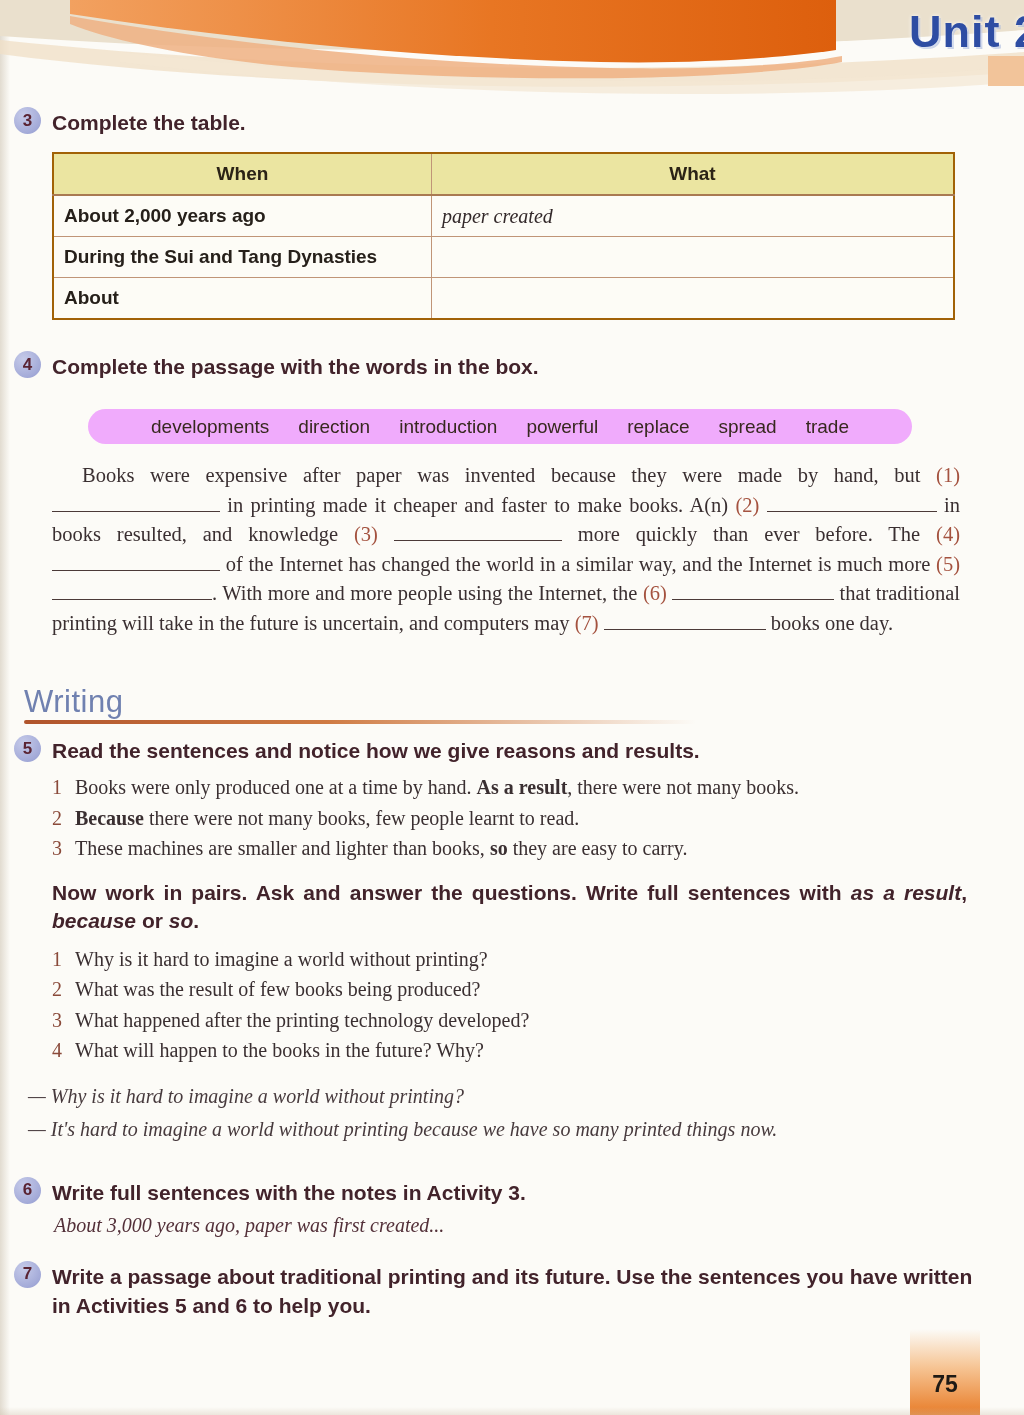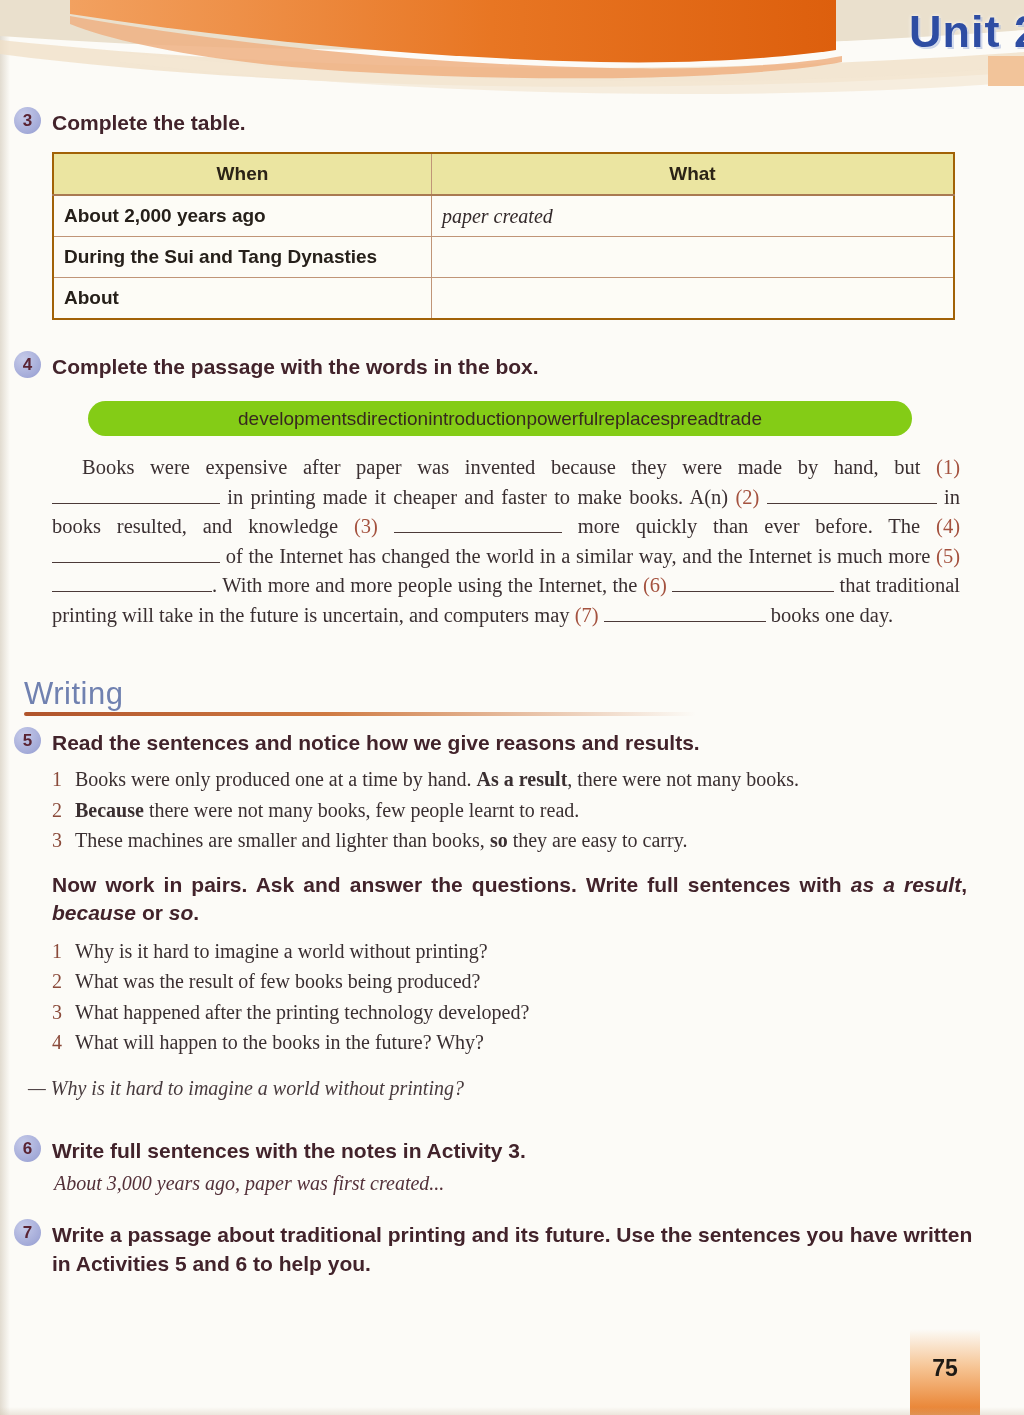--- a/index.html
+++ b/index.html
@@ -45,22 +45,22 @@
     font-family:"Liberation Sans",sans-serif;font-weight:bold;font-size:19px;color:#2b2316;
     border-bottom:2px solid #a97a52;
   }
   .tbl td{height:40px;padding:0 10px;vertical-align:middle;}
   .col-when{width:42%;}
   .cell-when{font-family:"Liberation Sans",sans-serif;font-weight:bold;font-size:19px;color:#26201a;}
   .cell-what{font-family:"Liberation Serif",serif;font-style:italic;font-size:20px;color:#33292a;padding-left:62px;}
 
   
   .word-box{
-    margin:20px 0 0 88px;width:824px;height:35px;border-radius:18px;
-    background:#84cc16;display:flex;align-items:center;justify-content:center;
+    margin:28px 0 0 88px;width:824px;height:35px;border-radius:18px;
+    background:#f0abfc;display:flex;align-items:center;justify-content:center;gap:29px;
     font-family:"Liberation Sans",sans-serif;font-size:19px;color:#37281f;
   }
 
   
   .passage{
     margin:17px 60px 0 52px;width:908px;
     font-size:20.5px;line-height:29.5px;text-align:justify;text-indent:30px;color:#3a2f31;
   }
   .pnum{color:#a4523f;}
   .blank{display:inline-block;height:14px;border-bottom:1.6px solid #4b3a38;vertical-align:baseline;}
@@ -93,21 +93,21 @@
   .mt-s6{margin-top:29px;}
   .mt-s7{margin-top:23px;}
 
   
   .page-tab{
     position:absolute;right:44px;bottom:0;width:70px;height:86px;
     background:linear-gradient(180deg,rgba(253,252,249,0) 0%,#f6c493 45%,#e87c28 100%);
     border-radius:3px 3px 0 0;text-align:center;
   }
   .page-tab span{
-    display:inline-block;margin-top:26px;
+    display:inline-block;margin-top:42px;
     font-family:"Liberation Sans",sans-serif;font-weight:bold;font-size:23px;color:#1e1a15;
   }
 </style>
 </head>
 <body>
 
 <div class="page">
   <div class="edge-left"></div>
 
   <div class="banner">
@@ -194,20 +194,21 @@
 
   <div class="tlist" id="questions" style="margin-top:9px;">
       <div class="tline"><span class="lnum">1</span><span>Why is it hard to imagine a world without printing?</span></div>
       <div class="tline"><span class="lnum">2</span><span>What was the result of few books being produced?</span></div>
       <div class="tline"><span class="lnum">3</span><span>What happened after the printing technology developed?</span></div>
       <div class="tline"><span class="lnum">4</span><span>What will happen to the books in the future? Why?</span></div>
     </div>
 
   <div class="dialogue" id="dialogue">
       <div class="dline">— Why is it hard to imagine a world without printing?</div>
+      <div class="dline">— It's hard to imagine a world without printing because we have so many printed things now.</div>
     </div>
 
   <div class="sec mt-s6">
     <span class="badge">6</span>
     <h2>Write full sentences with the notes in Activity 3.</h2>
   </div>
   <div class="example-line">About 3,000 years ago, paper was first created...</div>
 
   <div class="sec mt-s7">
     <span class="badge">7</span>

